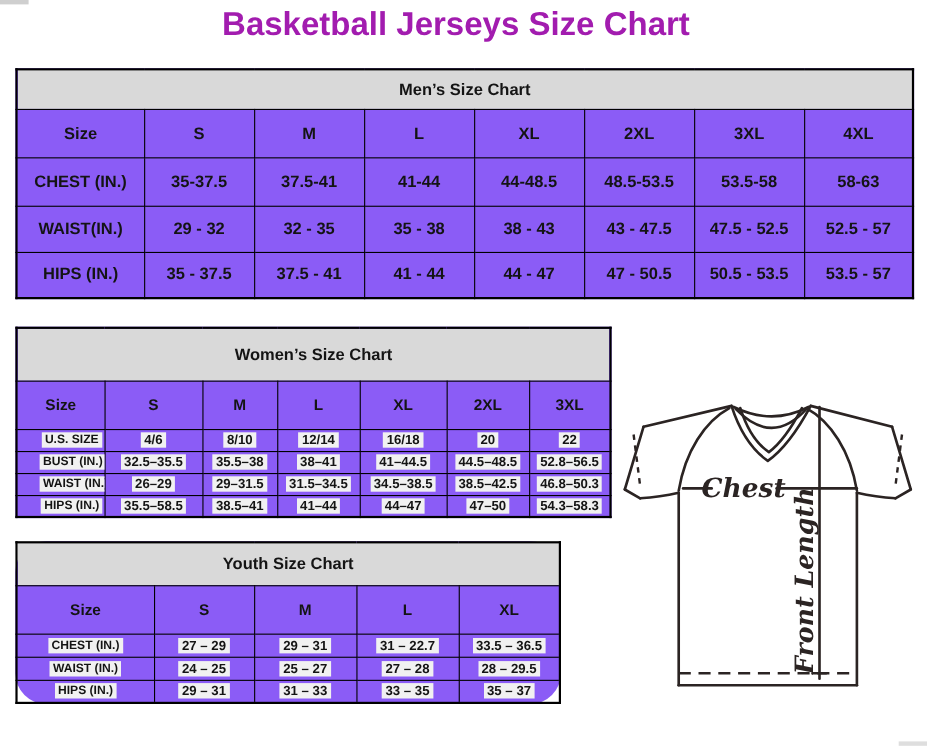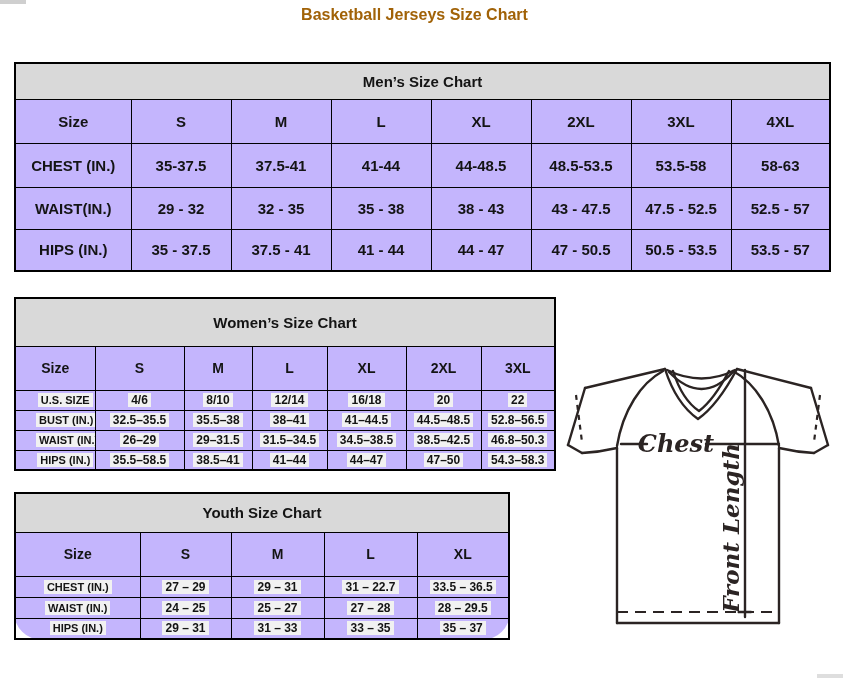--- a/index.html
+++ b/index.html
@@ -1,18 +1,18 @@
 <!DOCTYPE html>
 <html><head>
 <meta charset="utf-8">
 <style>
   html,body{margin:0;padding:0;background:#fff;}
   body{width:843px;height:679px;position:relative;font-family:"Liberation Sans",sans-serif;color:#111;overflow:hidden;}
-  .page-title{position:absolute;top:6px;left:0;width:829px;text-align:center;font-size:16px;font-weight:bold;margin:0;color:#a16207;}
-  table.tbl{position:absolute;border-collapse:collapse;table-layout:fixed;text-align:center;font-weight:bold;color:#141414;background:#c4b5fd;border:2px solid #000;}
+  .page-title{position:absolute;top:6px;left:0;width:829px;text-align:center;font-size:30px;font-weight:bold;margin:0;color:#a21caf;}
+  table.tbl{position:absolute;border-collapse:collapse;table-layout:fixed;text-align:center;font-weight:bold;color:#141414;background:#8b5cf6;border:2px solid #000;}
   table.tbl td{border:1px solid #000;padding:0;vertical-align:middle;overflow:hidden;white-space:nowrap;}
   td.band{background:#d9d9d9;font-size:15px;border-bottom:2px solid #000;}
   
   .mens{left:14px;top:62px;width:815px;font-size:15px;}
   .mens tr.band-row{height:36px;}
   .mens tr.head{height:44px;}
   .mens tr.dr1{height:44px;}
   .mens tr.dr{height:42px;margin-top:15px;}
   
   .womens{left:14px;top:297px;width:540px;}

